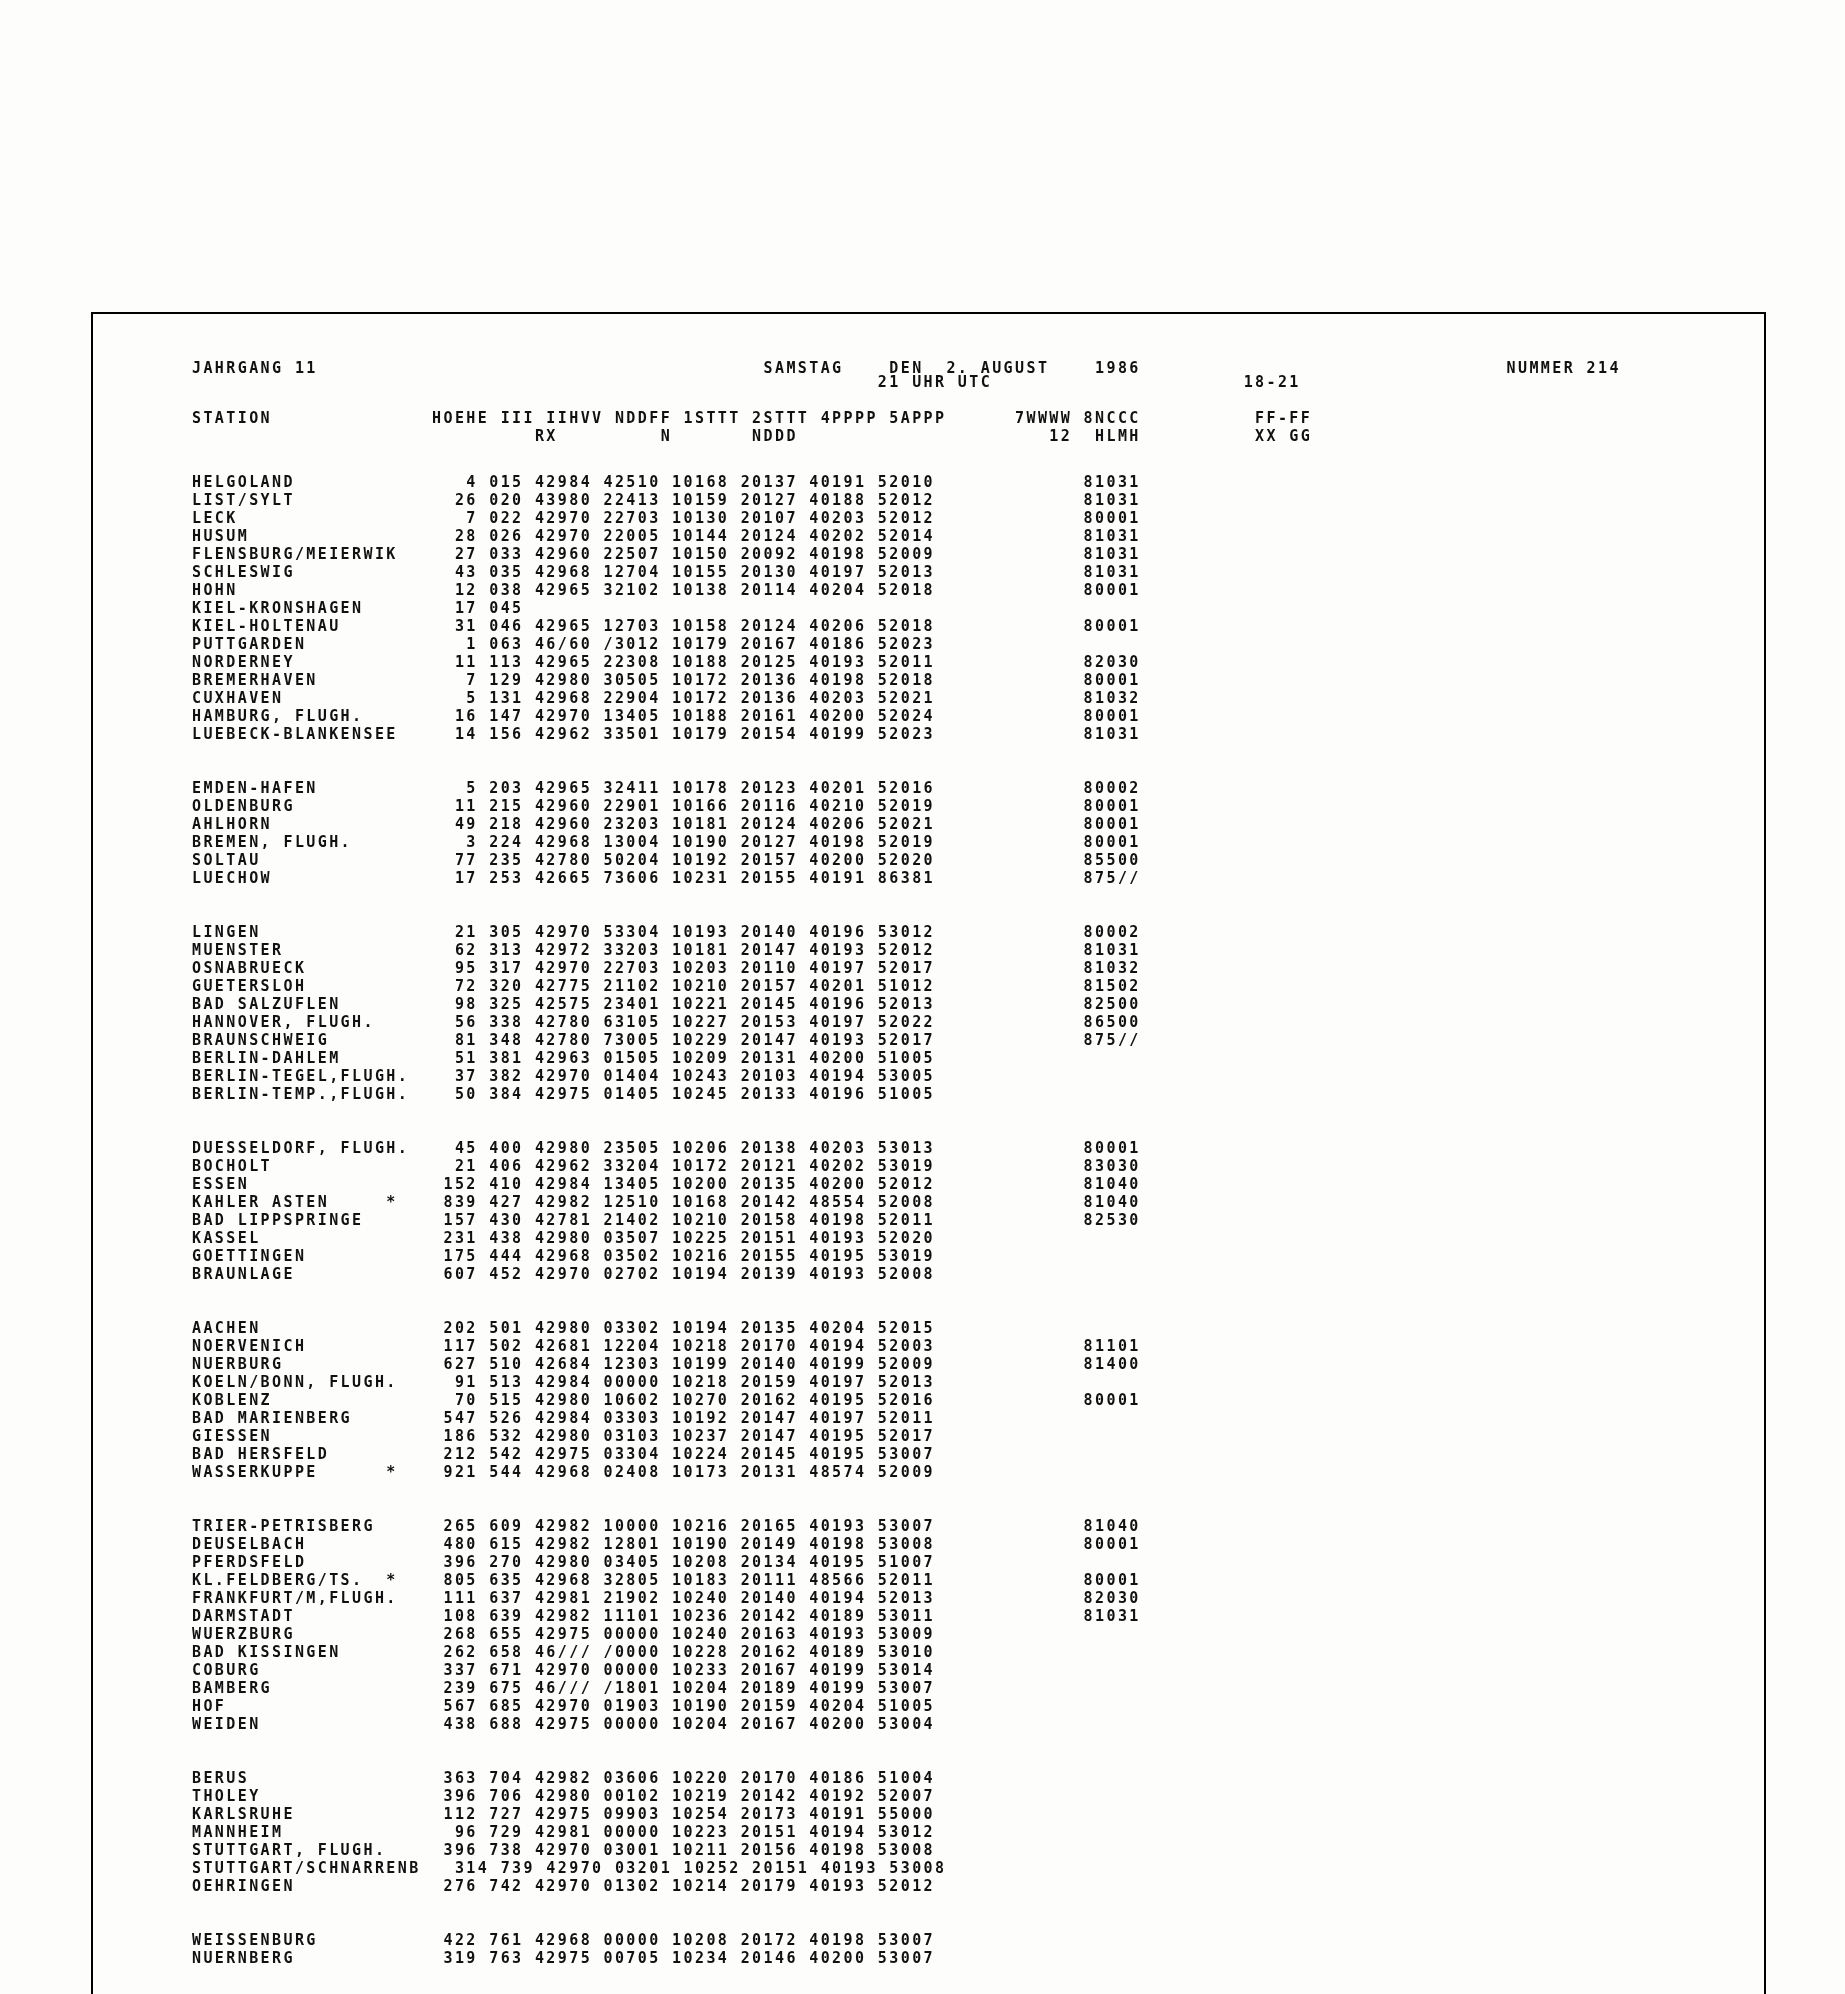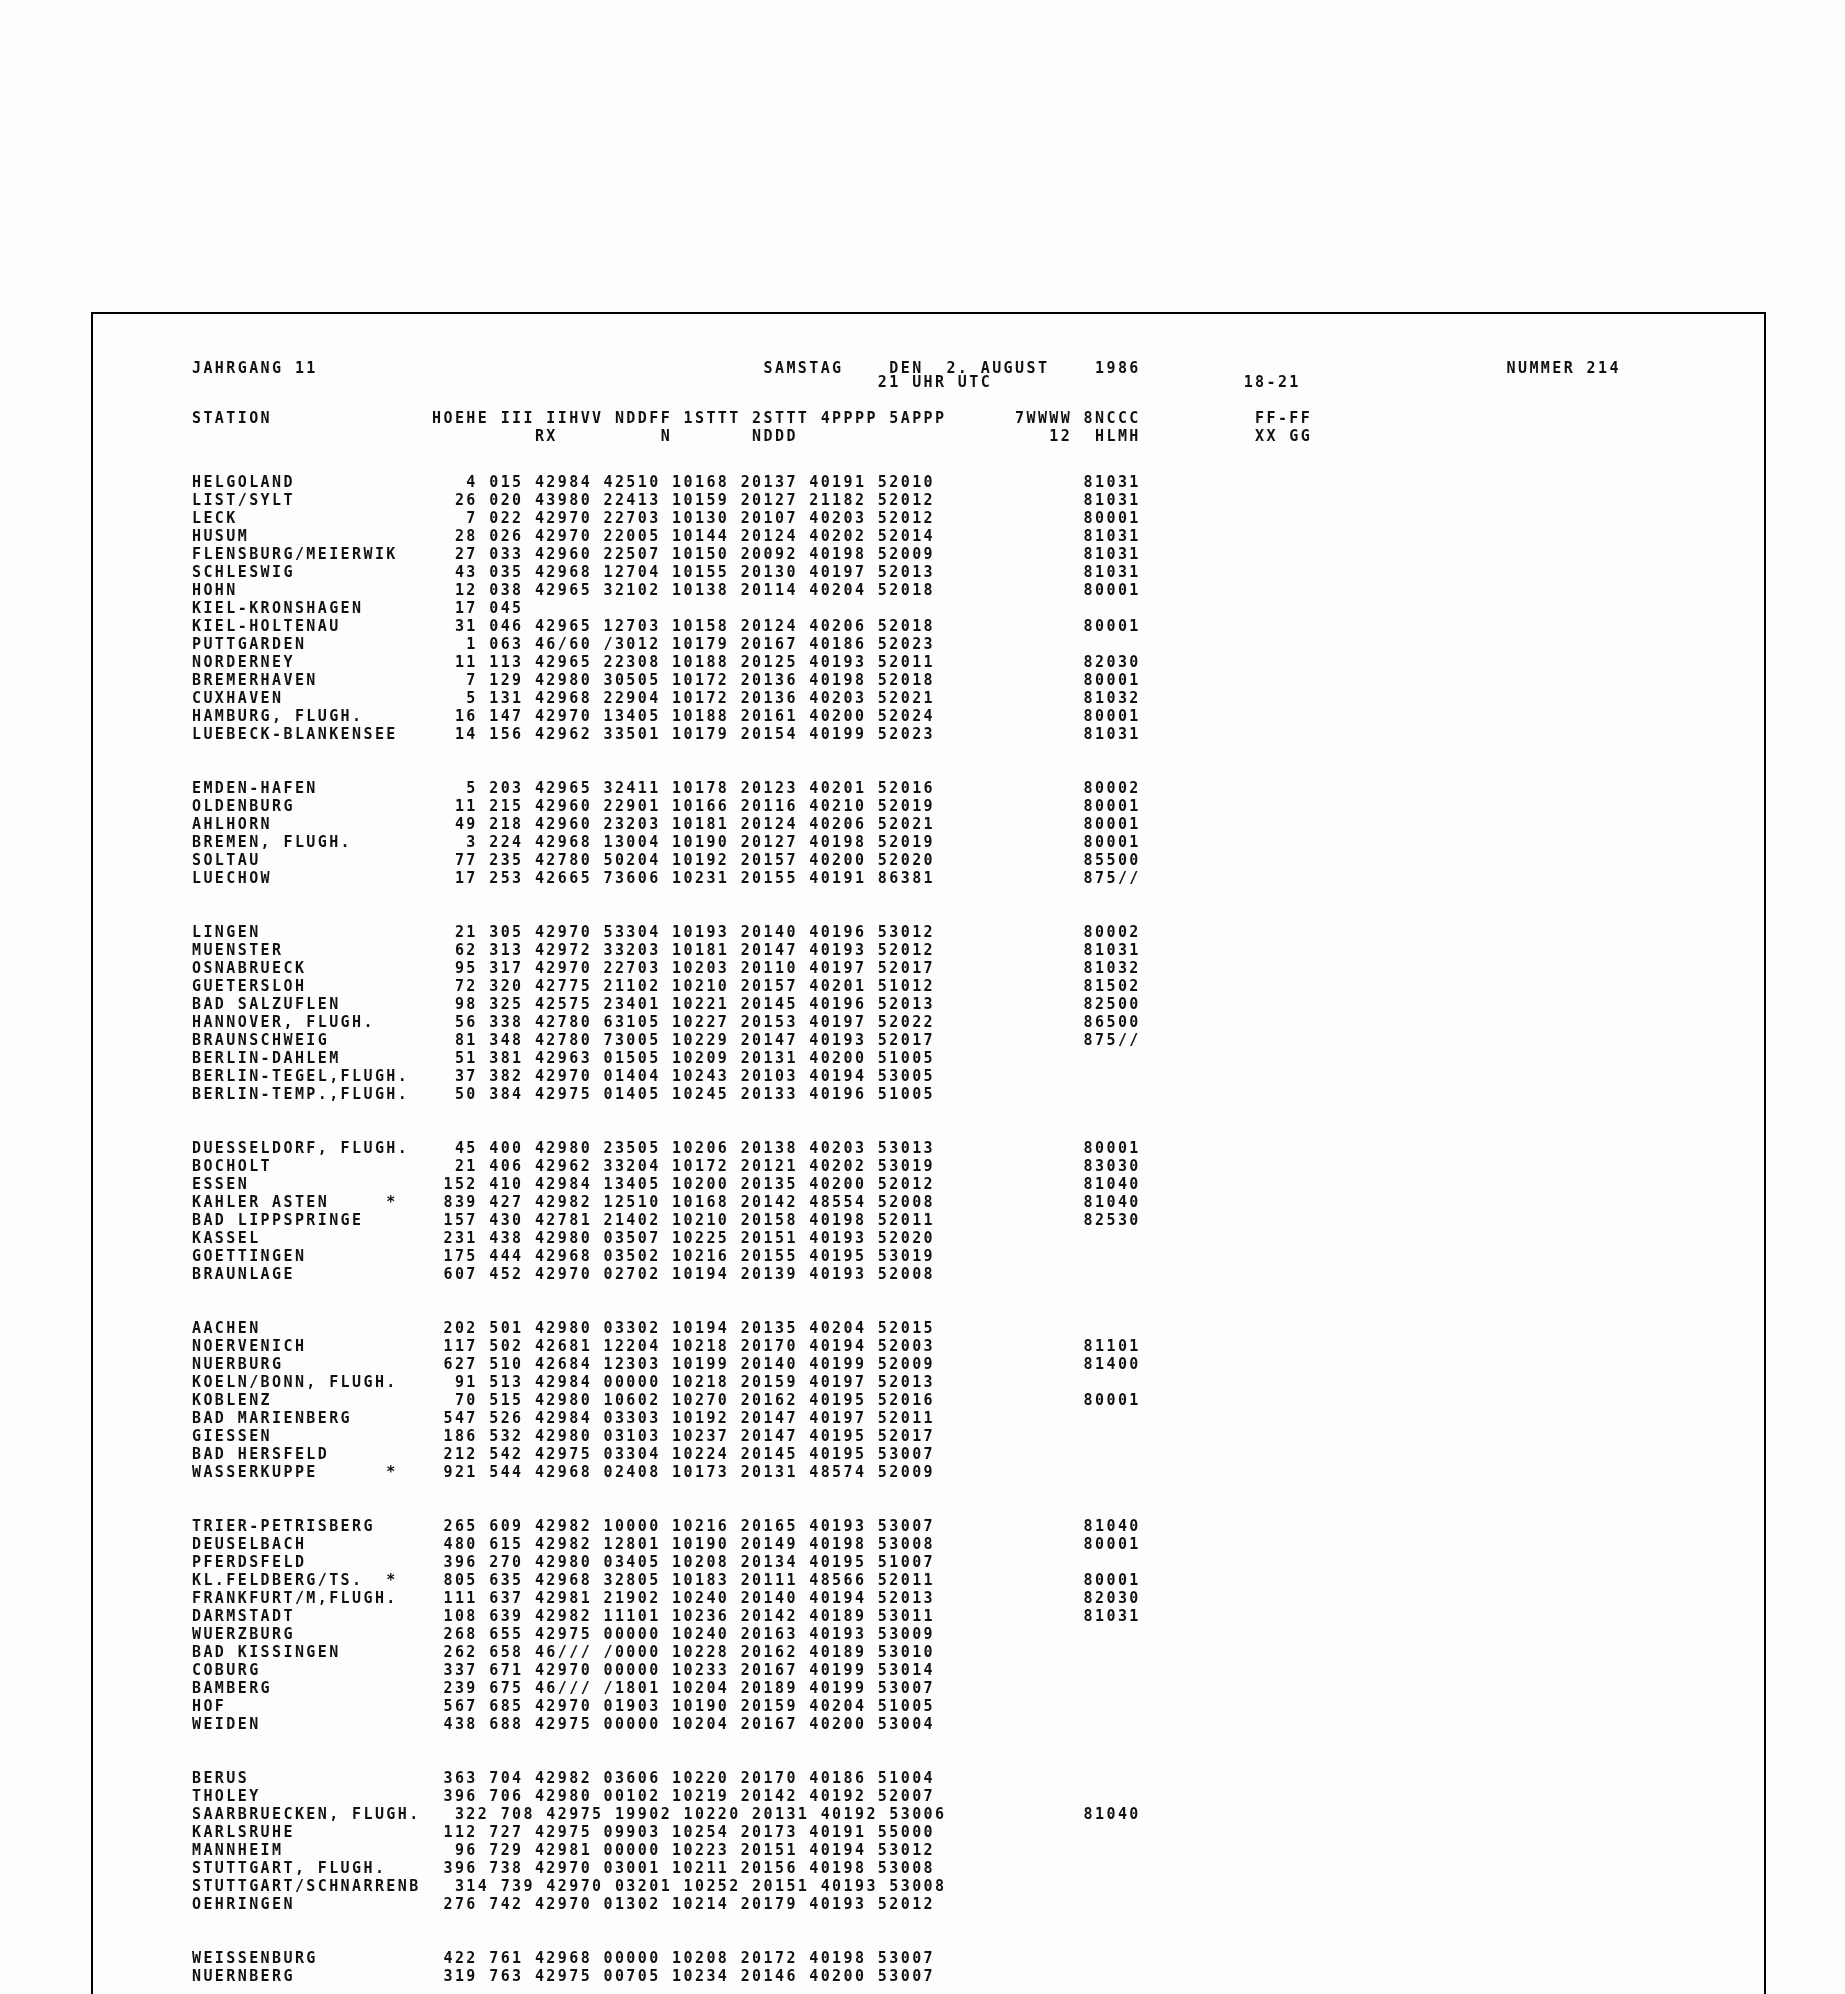--- a/index.html
+++ b/index.html
@@ -23,21 +23,21 @@
   <div class="frame"></div>
 
   <div class="mono-line" style="top:319px;margin-top:40px;">JAHRGANG 11                                       SAMSTAG    DEN  2. AUGUST    1986                                NUMMER 214</div>
   <div class="mono-line" style="top:373px;">                                                            21 UHR UTC                      18-21</div>
   <div class="mono-line" style="top:409px;">STATION              HOEHE III IIHVV NDDFF 1STTT 2STTT 4PPPP 5APPP      7WWWW 8NCCC          FF-FF</div>
   <div class="mono-line" style="top:427px;">                              RX         N       NDDD                      12  HLMH          XX GG</div>
 
   <div class="table-block">
       <div class="group">
         <div class="row">HELGOLAND               4 015 42984 42510 10168 20137 40191 52010             81031</div>
-        <div class="row">LIST/SYLT              26 020 43980 22413 10159 20127 21182 52012             81031</div>
+        <div class="row">LIST/SYLT              26 020 43980 22413 10159 20127 40188 52012             81031</div>
         <div class="row">LECK                    7 022 42970 22703 10130 20107 40203 52012             80001</div>
         <div class="row">HUSUM                  28 026 42970 22005 10144 20124 40202 52014             81031</div>
         <div class="row">FLENSBURG/MEIERWIK     27 033 42960 22507 10150 20092 40198 52009             81031</div>
         <div class="row">SCHLESWIG              43 035 42968 12704 10155 20130 40197 52013             81031</div>
         <div class="row">HOHN                   12 038 42965 32102 10138 20114 40204 52018             80001</div>
         <div class="row">KIEL-KRONSHAGEN        17 045</div>
         <div class="row">KIEL-HOLTENAU          31 046 42965 12703 10158 20124 40206 52018             80001</div>
         <div class="row">PUTTGARDEN              1 063 46/60 /3012 10179 20167 40186 52023</div>
         <div class="row">NORDERNEY              11 113 42965 22308 10188 20125 40193 52011             82030</div>
         <div class="row">BREMERHAVEN             7 129 42980 30505 10172 20136 40198 52018             80001</div>
@@ -96,21 +96,20 @@
         <div class="row">WUERZBURG             268 655 42975 00000 10240 20163 40193 53009</div>
         <div class="row">BAD KISSINGEN         262 658 46/// /0000 10228 20162 40189 53010</div>
         <div class="row">COBURG                337 671 42970 00000 10233 20167 40199 53014</div>
         <div class="row">BAMBERG               239 675 46/// /1801 10204 20189 40199 53007</div>
         <div class="row">HOF                   567 685 42970 01903 10190 20159 40204 51005</div>
         <div class="row">WEIDEN                438 688 42975 00000 10204 20167 40200 53004</div>
       </div>
       <div class="group">
         <div class="row">BERUS                 363 704 42982 03606 10220 20170 40186 51004</div>
         <div class="row">THOLEY                396 706 42980 00102 10219 20142 40192 52007</div>
-        <div class="row">SAARBRUECKEN, FLUGH.   322 708 42975 19902 10220 20131 40192 53006            81040</div>
         <div class="row">KARLSRUHE             112 727 42975 09903 10254 20173 40191 55000</div>
         <div class="row">MANNHEIM               96 729 42981 00000 10223 20151 40194 53012</div>
         <div class="row">STUTTGART, FLUGH.     396 738 42970 03001 10211 20156 40198 53008</div>
         <div class="row">STUTTGART/SCHNARRENB   314 739 42970 03201 10252 20151 40193 53008</div>
         <div class="row">OEHRINGEN             276 742 42970 01302 10214 20179 40193 52012</div>
       </div>
       <div class="group">
         <div class="row">WEISSENBURG           422 761 42968 00000 10208 20172 40198 53007</div>
         <div class="row">NUERNBERG             319 763 42975 00705 10234 20146 40200 53007</div>
       </div>

